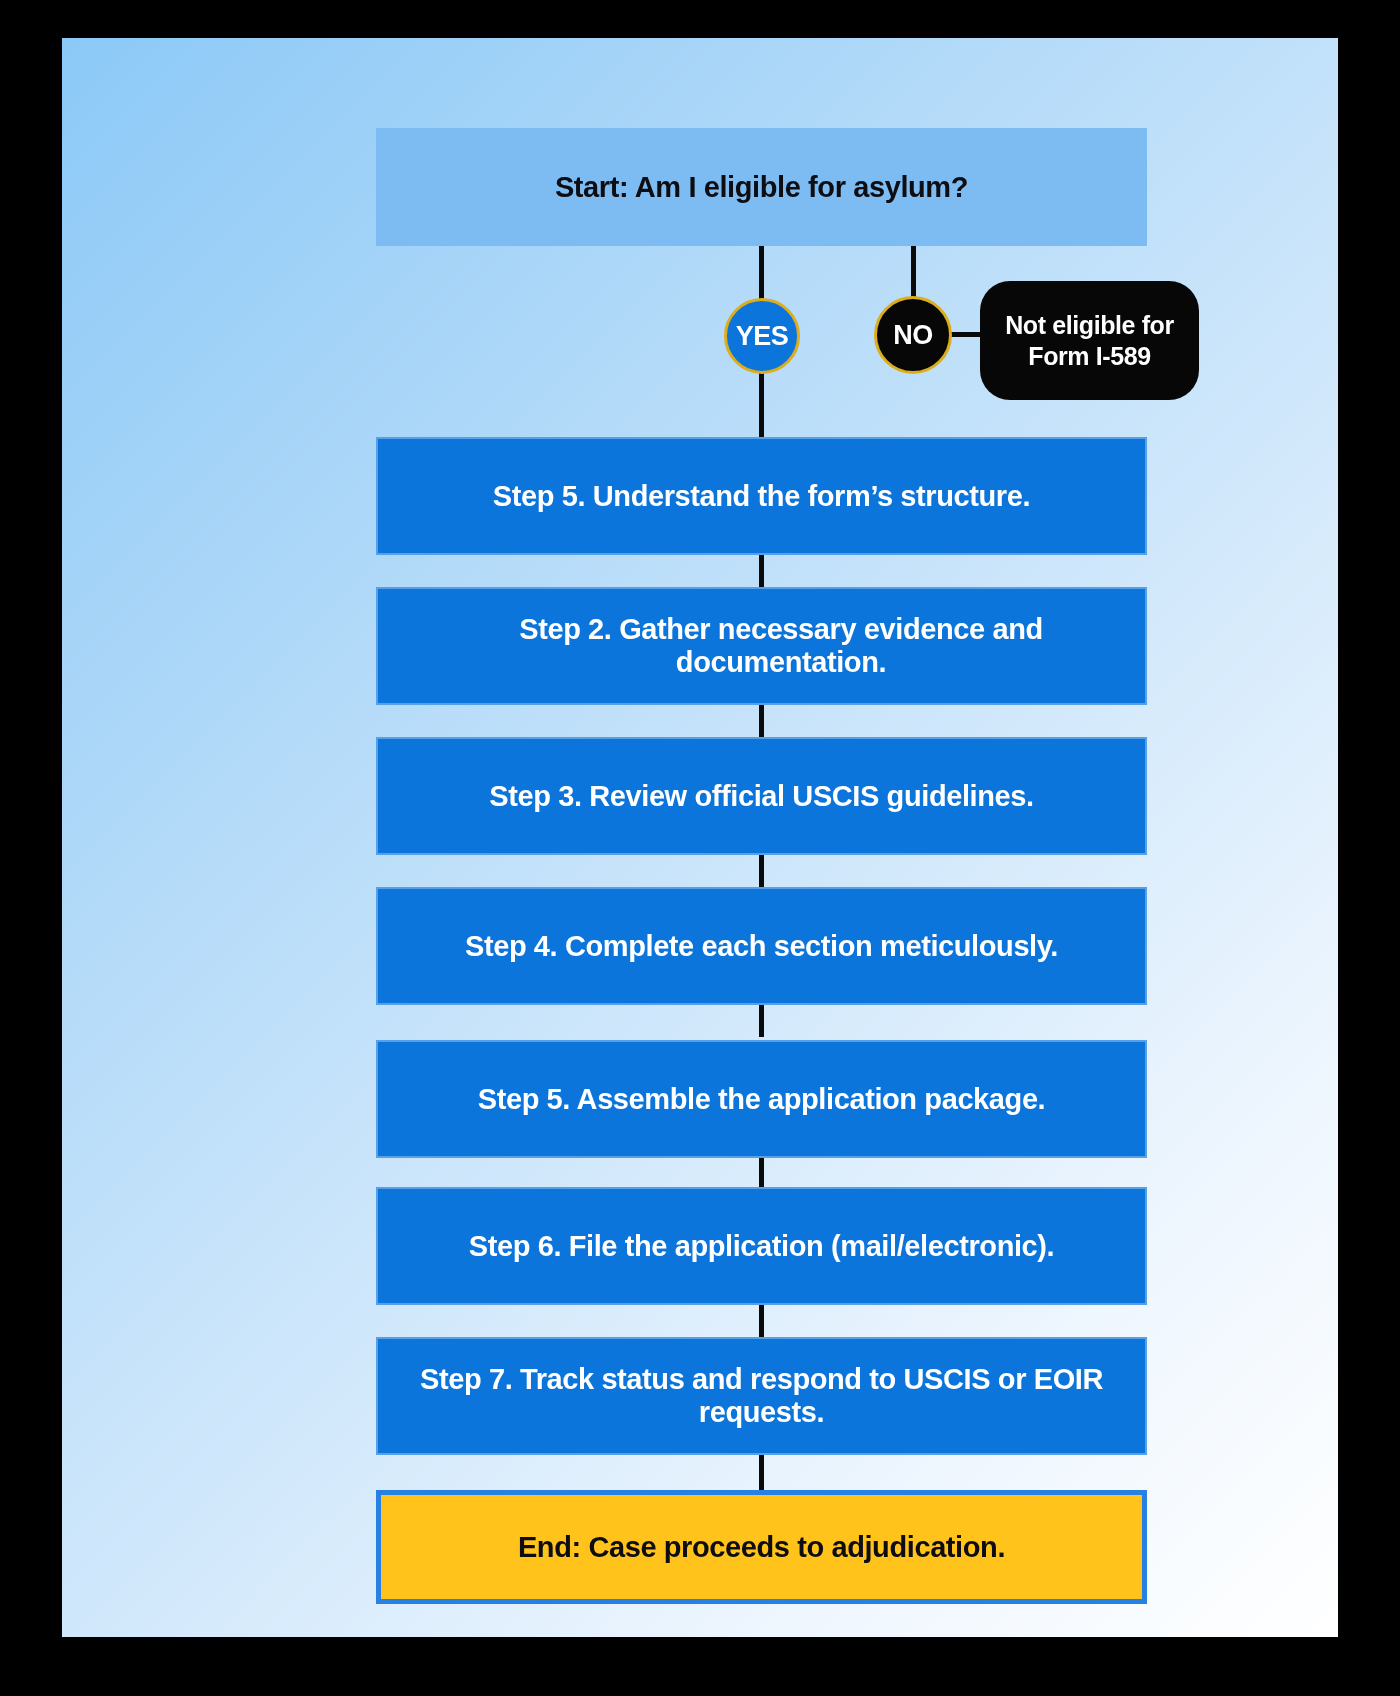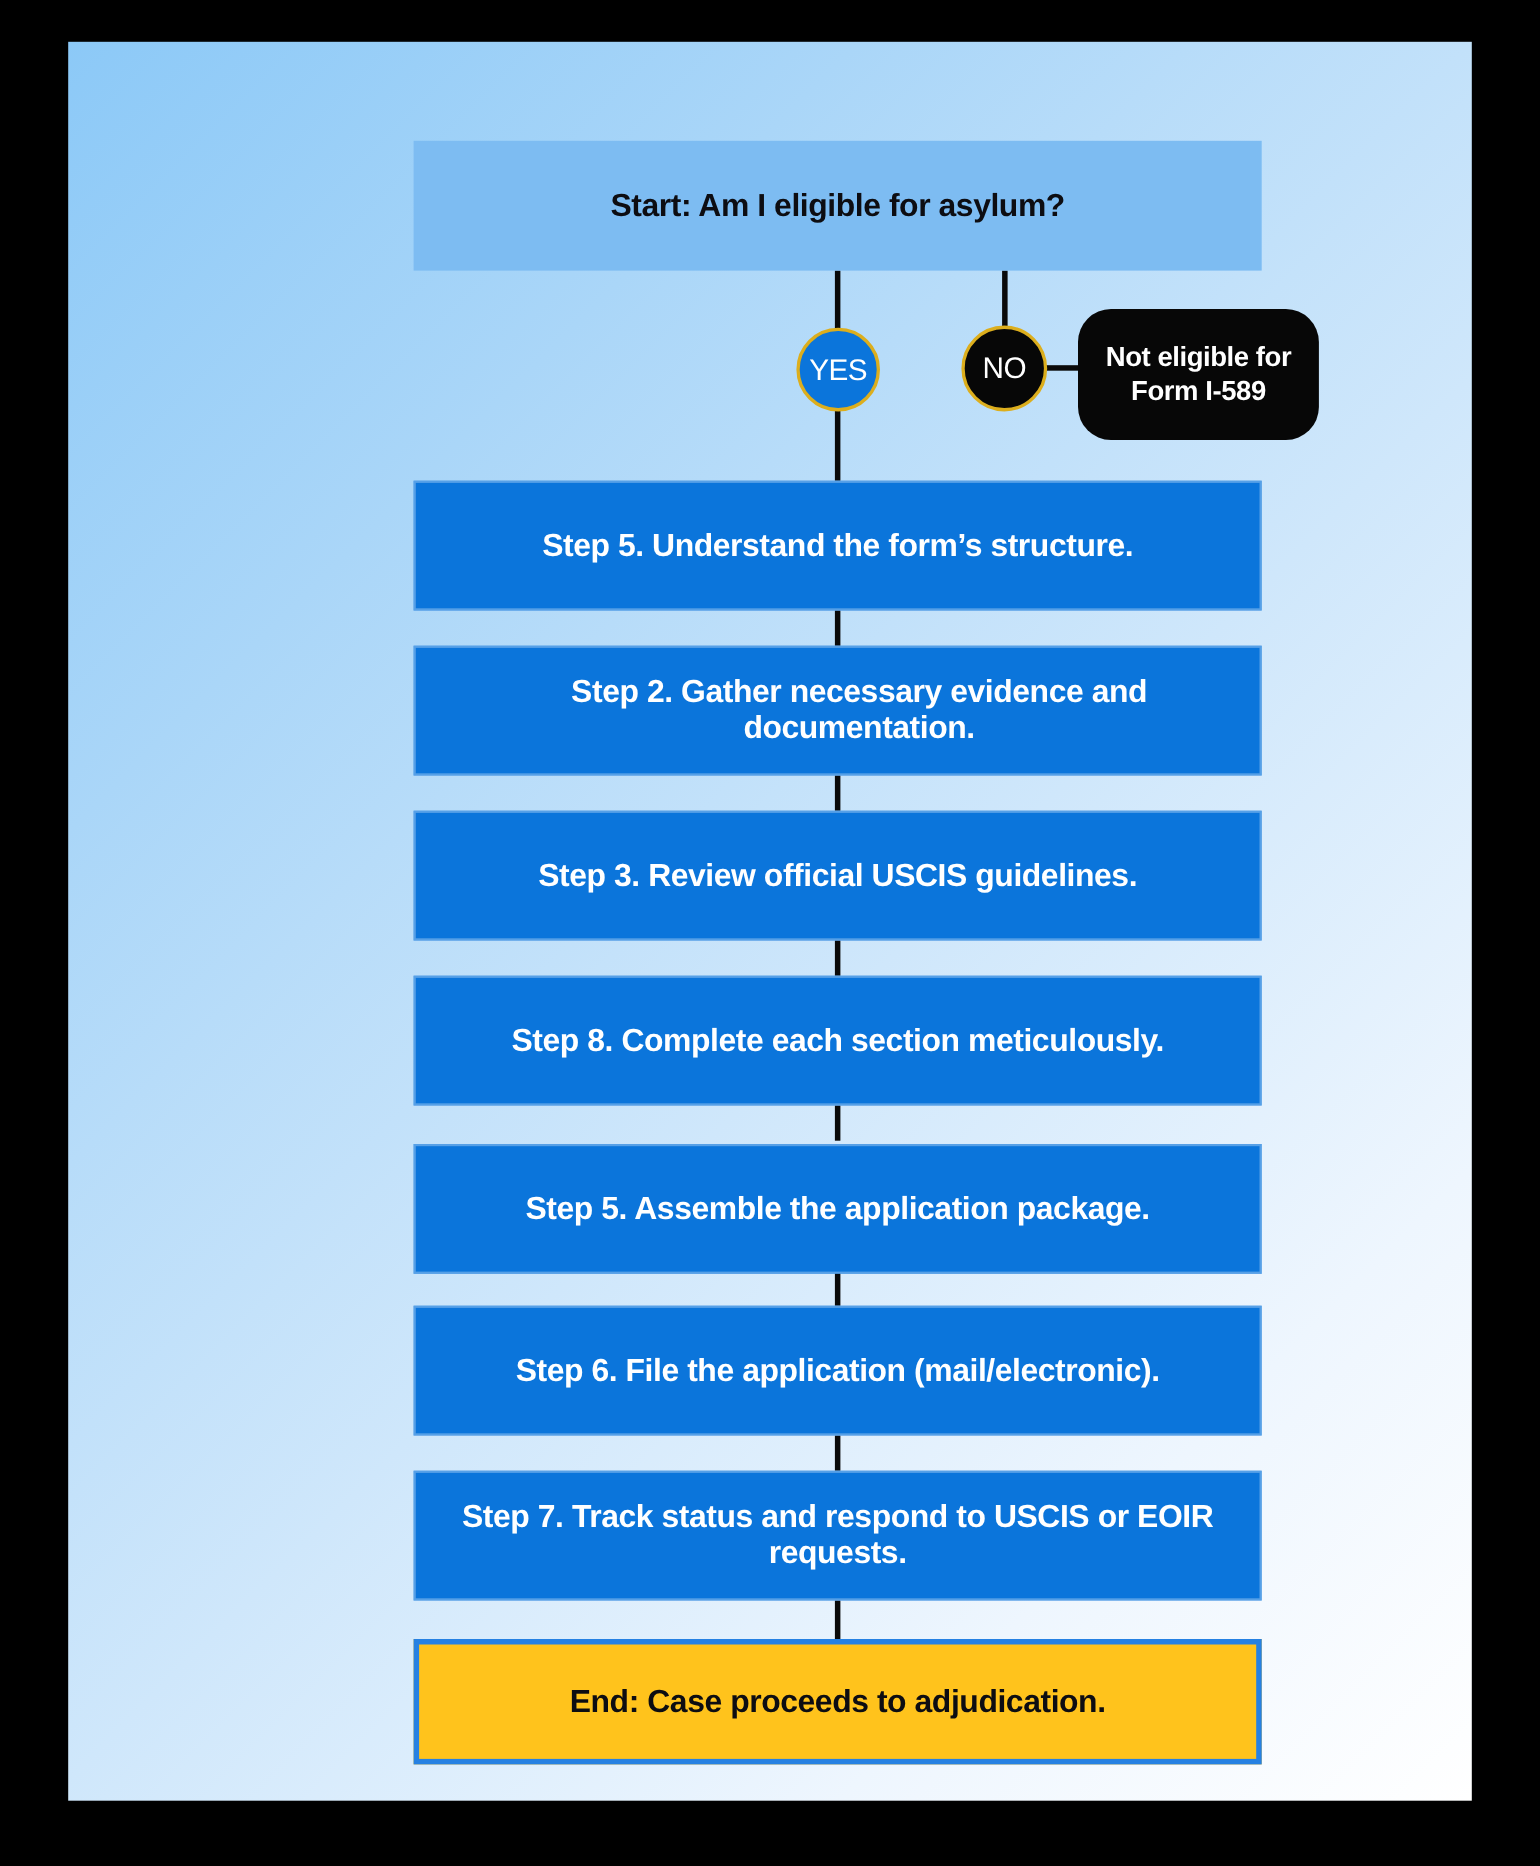--- a/index.html
+++ b/index.html
@@ -79,21 +79,21 @@
   .conn-2{left:697px;top:667px;height:32px;}
   .conn-3{left:697px;top:817px;height:32px;}
   .conn-4{left:697px;top:967px;height:32px;}
   .conn-5{left:697px;top:1117px;height:32px;}
   .conn-6{left:697px;top:1267px;height:32px;}
   .conn-end{left:697px;top:1417px;height:35px;}
   .badge{
     position:absolute;
     border-radius:50%;
     display:flex;align-items:center;justify-content:center;
-    font-weight:400;
+    font-weight:700;
     color:var(--c-text-light);
     border:3px solid var(--c-gold);
     font-size:27px;
     letter-spacing:-0.5px;
   }
   .yes-badge{
     left:662px;top:260px;width:76px;height:76px;
     background:var(--c-step);
   }
   .no-badge{
@@ -137,21 +137,21 @@
     <div class="node step-node step-1">
       <span>Step 5. Understand the form’s structure.</span>
     </div>
     <div class="node step-node step-2">
       <span>Step 2. Gather necessary evidence and documentation.</span>
     </div>
     <div class="node step-node step-3">
       <span>Step 3. Review official USCIS guidelines.</span>
     </div>
     <div class="node step-node step-4">
-      <span>Step 8. Complete each section meticulously.</span>
+      <span>Step 4. Complete each section meticulously.</span>
     </div>
     <div class="node step-node step-5">
       <span>Step 5. Assemble the application package.</span>
     </div>
     <div class="node step-node step-6">
       <span>Step 6. File the application (mail/electronic).</span>
     </div>
     <div class="node step-node step-7">
       <span>Step 7. Track status and respond to USCIS or EOIR requests.</span>
     </div>

